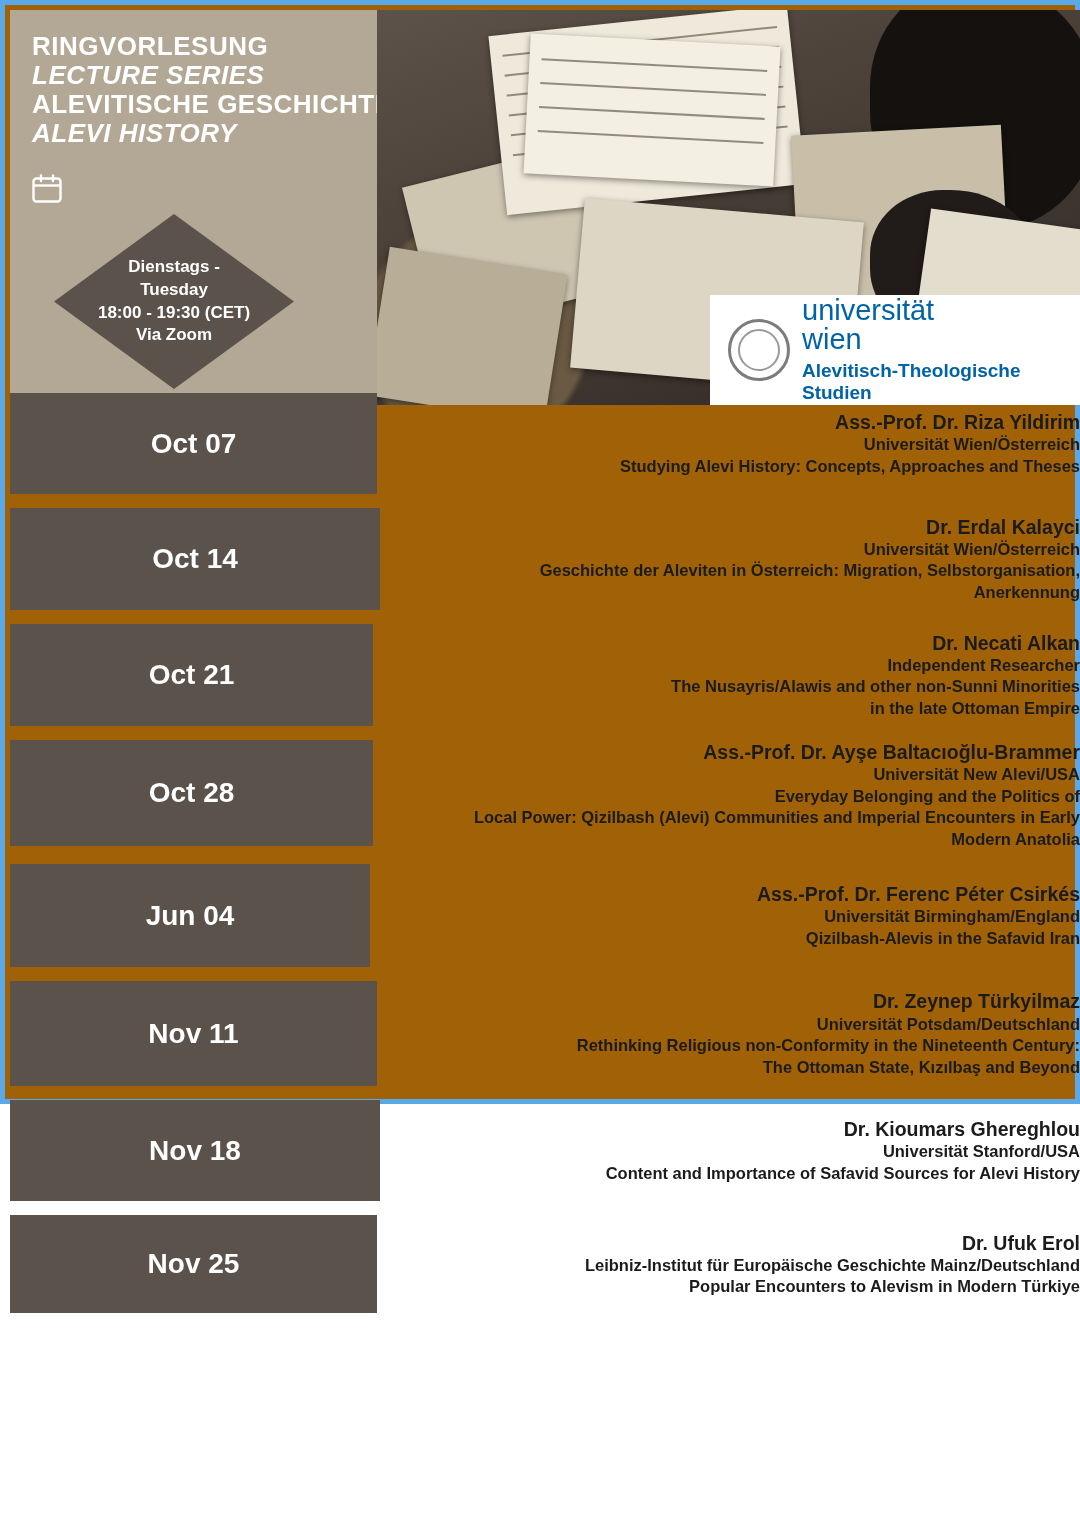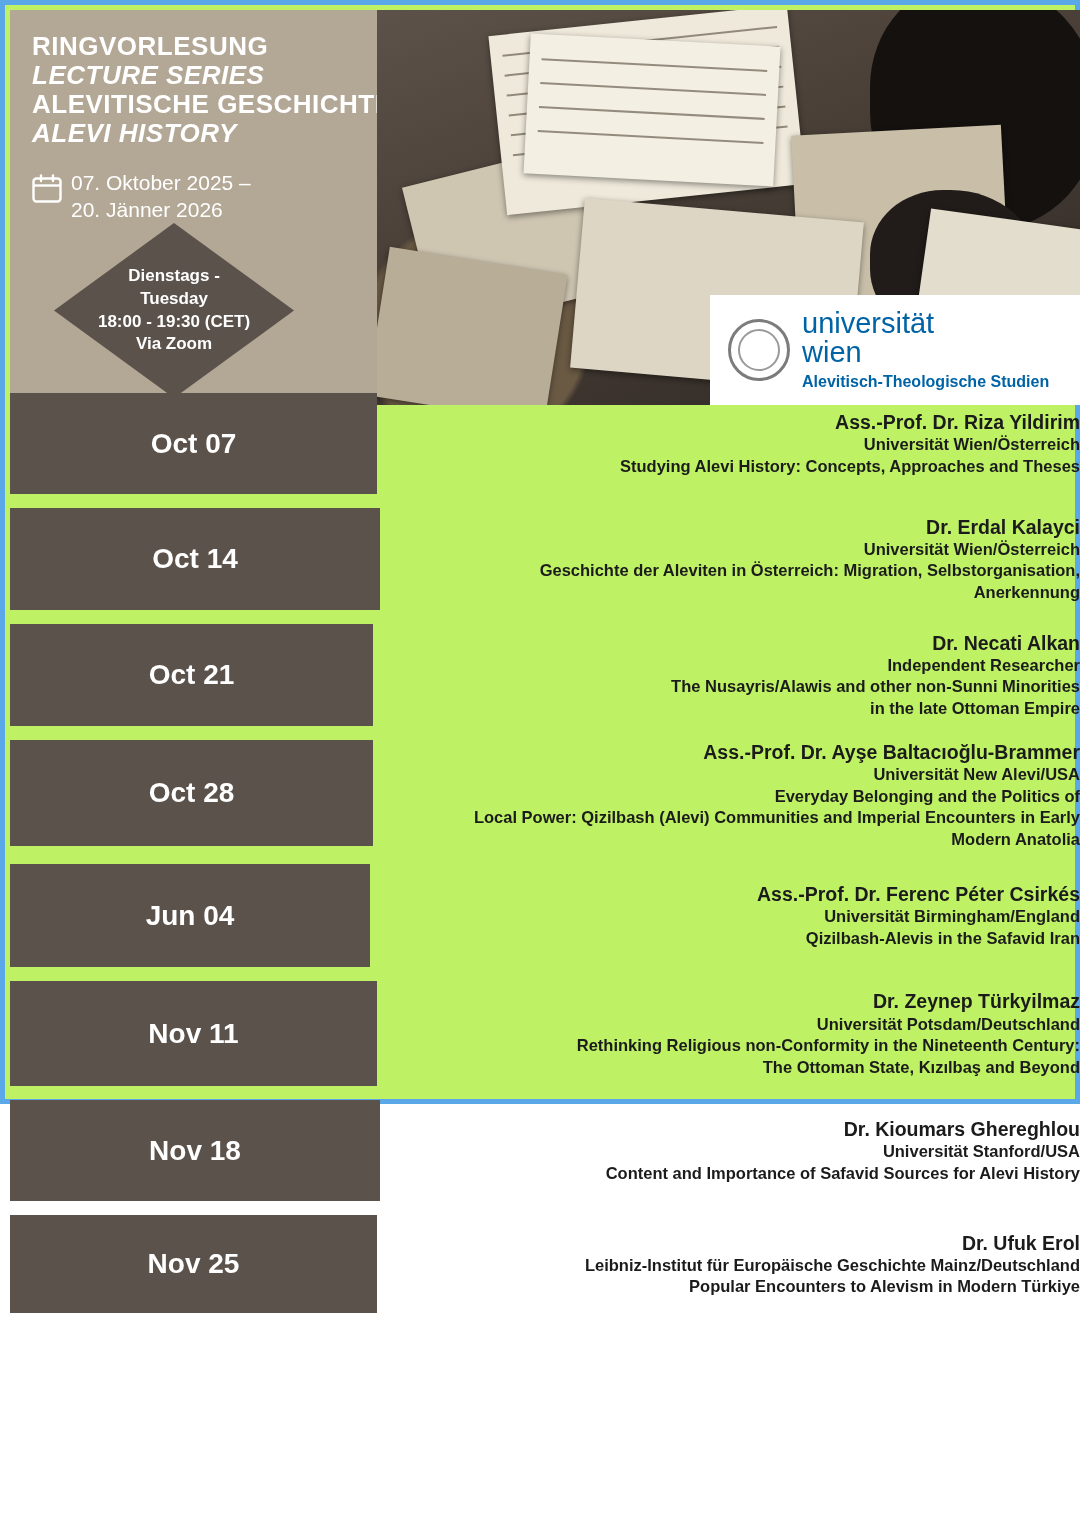--- a/index.html
+++ b/index.html
@@ -9,21 +9,21 @@
     font-family:"Liberation Sans", sans-serif;
     overflow:hidden;
     position:relative;
   }
   .poster{
     position:absolute;
     left:0;top:0;
     width:1080px;height:1104px;
     box-sizing:border-box;
     border:5px solid #5aa8e8;
-    background:#bef264;
+    background:#a16207;
   }
   
   .header{
     position:absolute;
     left:5px;top:5px;
     width:1070px;height:395px;
     display:flex;
   }
   .header-left{
     width:367px;
@@ -55,21 +55,21 @@
     margin-top:4px;
   }
   .date-text{
     font-size:21px;
     line-height:1.25;
     white-space:pre-line;
     color:#ffffff;
   }
   .diamond{
     position:absolute;
-    left:44px;top:213px;
+    left:44px;top:204px;
     width:240px;height:175px;
   }
   .diamond-shape{
     position:absolute;
     left:0;top:0;
     width:100%;height:100%;
     background:#5b524b;
     clip-path:polygon(50% 0%, 100% 50%, 50% 100%, 0% 50%);
   }
   .diamond-text{
@@ -154,21 +154,21 @@
   }
   .logo-text-wrap{display:flex;flex-direction:column;justify-content:center;}
   .logo-uni{
     color:#0063a6;
     font-size:29px;
     line-height:0.98;
     font-weight:400;
   }
   .logo-sub{
     color:#0063a6;
-    font-size:16px;
+    font-size:19px;
     font-weight:bold;
     margin-top:7px;
   }
   
   .schedule{
     position:absolute;
     left:5px;top:388px;
     width:1070px;
   }
   .row{
@@ -231,22 +231,20 @@
 
       <div class="date-row">
         <span class="cal-icon">
           <svg viewBox="0 0 30 30" width="30" height="30" aria-hidden="true">
             <rect x="1.5" y="4.5" width="27" height="23" rx="3" ry="3" fill="none" stroke="#ffffff" stroke-width="2.4"></rect>
             <line x1="1.5" y1="11.5" x2="28.5" y2="11.5" stroke="#ffffff" stroke-width="2.4"></line>
             <line x1="9" y1="1.5" x2="9" y2="7" stroke="#ffffff" stroke-width="2.4" stroke-linecap="round"></line>
             <line x1="21" y1="1.5" x2="21" y2="7" stroke="#ffffff" stroke-width="2.4" stroke-linecap="round"></line>
           </svg>
         </span>
-        <span class="date-text">07. Oktober 2025 –
-20. Jänner 2026</span>
       </div>
 
       <div class="diamond">
         <div class="diamond-shape"></div>
         <div class="diamond-text">Dienstags -
 Tuesday
 18:00 - 19:30 (CET)
 Via Zoom</div>
       </div>
     </div>

